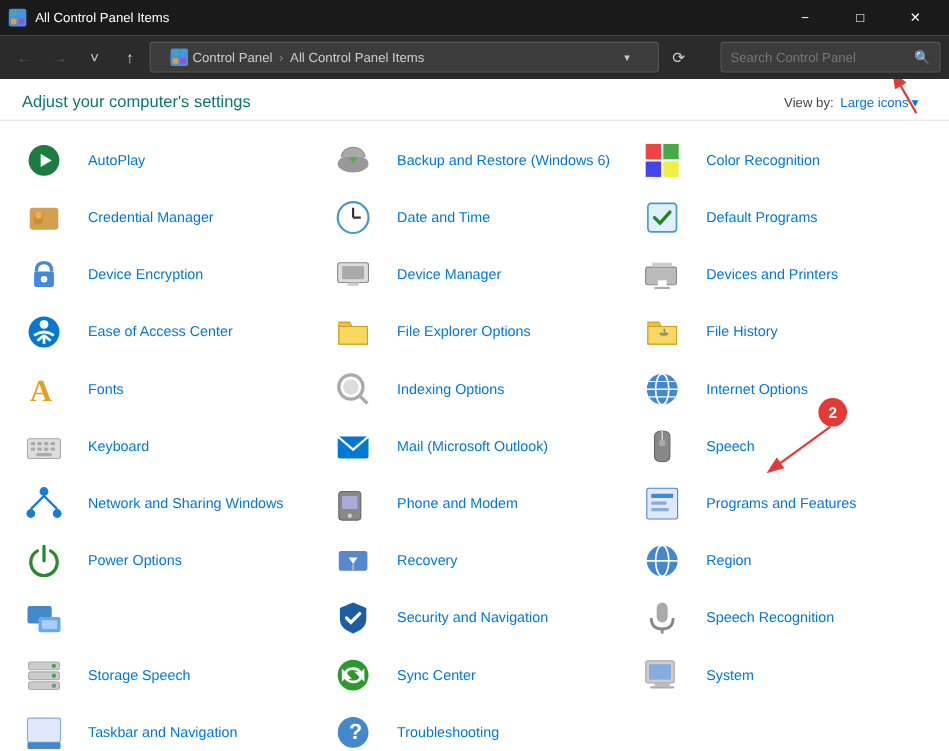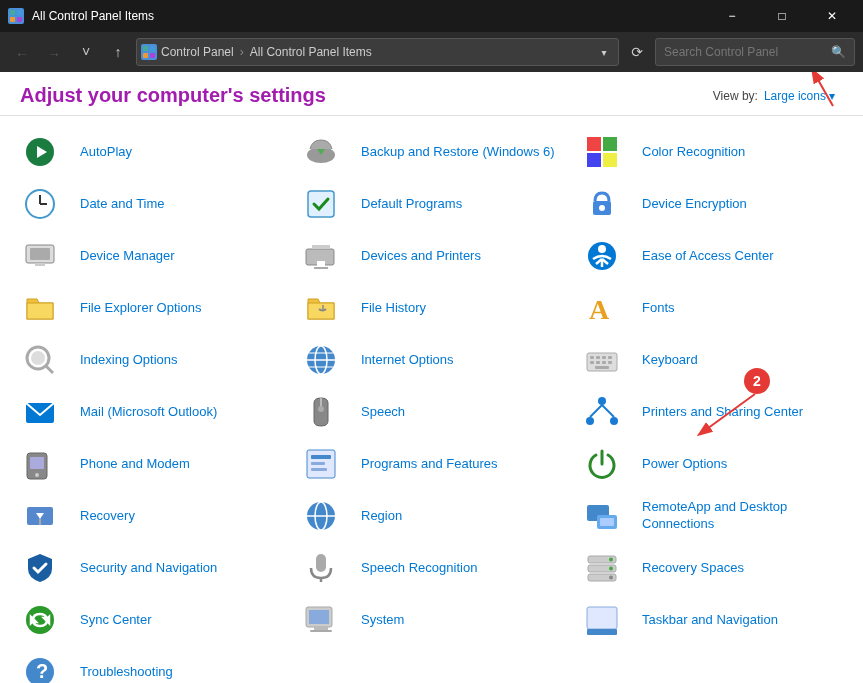--- a/index.html
+++ b/index.html
@@ -54,21 +54,21 @@
     }
     .nav-btn.disabled { color: #555; cursor: default; }
     .address-box {
       flex: 1;
       height: 28px;
       background: #3c3c3c;
       border: 1px solid #555;
       border-radius: 3px;
       display: flex;
       align-items: center;
-      padding: 0 4px;
+      padding: 0 18px;
       color: white;
       font-size: 12px;
       gap: 4px;
     }
     .address-icon {
       width: 16px; height: 16px;
       background: #4a90d9;
       border-radius: 2px;
       display: flex; align-items: center; justify-content: center;
       font-size: 9px; color: white; font-weight: bold; flex-shrink: 0;
@@ -90,20 +90,21 @@
     .search-box {
       width: 200px;
       height: 28px;
       background: #3c3c3c;
       border: 1px solid #555;
       border-radius: 3px;
       display: flex;
       align-items: center;
       padding: 0 8px;
       gap: 4px;
+      margin-left: 20px;
     }
     .search-input {
       background: transparent;
       border: none;
       color: #aaa;
       font-size: 12px;
       flex: 1;
       outline: none;
     }
     .search-icon { color: #888; font-size: 12px; }
@@ -117,23 +118,23 @@
 
     
     .content-header {
       display: flex;
       align-items: center;
       justify-content: space-between;
       padding: 12px 20px 8px 20px;
       border-bottom: 1px solid #e0e0e0;
     }
     .page-title {
-      color: #a21caf;
-      font-size: 20px;
-      font-weight: bold;
+      color: #0f766e;
+      font-size: 15px;
+      font-weight: normal;
     }
     .view-by {
       display: flex;
       align-items: center;
       gap: 6px;
       font-size: 12px;
       color: #444;
     }
     .view-by-label { color: #444; text-align: center; }
     .view-by-value {
@@ -282,20 +283,30 @@
               <rect x="18" y="2" width="14" height="14" fill="#4a4"></rect>
               <rect x="2" y="18" width="14" height="14" fill="#44e"></rect>
               <rect x="18" y="18" width="14" height="14" fill="#ee4"></rect>
             </svg>
           </div>
           <span class="item-label">Color Recognition</span>
         </div>
         <div class="control-item">
           <div class="item-icon">
             <svg width="34" height="34" viewBox="0 0 34 34">
+              <rect x="4" y="8" width="26" height="20" rx="3" fill="#d4a050"></rect>
+              <rect x="8" y="13" width="8" height="10" rx="1" fill="#c89030"></rect>
+              <circle cx="12" cy="15" r="3" fill="#e8b060"></circle>
+            </svg>
+          </div>
+          <span class="item-label">Credential Manager</span>
+        </div>
+        <div class="control-item">
+          <div class="item-icon">
+            <svg width="34" height="34" viewBox="0 0 34 34">
               <circle cx="17" cy="17" r="14" fill="white" stroke="#4499cc" stroke-width="2"></circle>
               <line x1="17" y1="17" x2="17" y2="8" stroke="#333" stroke-width="2"></line>
               <line x1="17" y1="17" x2="24" y2="17" stroke="#333" stroke-width="2"></line>
             </svg>
           </div>
           <span class="item-label">Date and Time</span>
         </div>
         <div class="control-item">
           <div class="item-icon">
             <svg width="34" height="34" viewBox="0 0 34 34">
@@ -438,21 +449,21 @@
         <div class="control-item">
           <div class="item-icon">
             <svg width="34" height="34" viewBox="0 0 34 34">
               <circle cx="17" cy="6" r="4" fill="#1a7bd4"></circle>
               <circle cx="5" cy="26" r="4" fill="#1a7bd4"></circle>
               <circle cx="29" cy="26" r="4" fill="#1a7bd4"></circle>
               <line x1="17" y1="10" x2="5" y2="22" stroke="#1a7bd4" stroke-width="2"></line>
               <line x1="17" y1="10" x2="29" y2="22" stroke="#1a7bd4" stroke-width="2"></line>
             </svg>
           </div>
-          <span class="item-label">Printers and Sharing Center</span>
+          <span class="item-label">Network and Sharing Windows</span>
         </div>
         <div class="control-item">
           <div class="item-icon">
             <svg width="34" height="34" viewBox="0 0 34 34">
               <rect x="4" y="6" width="20" height="26" rx="3" fill="#888" stroke="#666"></rect>
               <rect x="7" y="10" width="14" height="12" rx="1" fill="#aad"></rect>
               <circle cx="14" cy="28" r="2" fill="#ccc"></circle>
             </svg>
           </div>
           <span class="item-label">Phone and Modem</span>
@@ -498,21 +509,20 @@
           <span class="item-label">Region</span>
         </div>
         <div class="control-item">
           <div class="item-icon">
             <svg width="34" height="34" viewBox="0 0 34 34">
               <rect x="2" y="6" width="22" height="16" rx="2" fill="#4488cc"></rect>
               <rect x="12" y="16" width="20" height="14" rx="2" fill="#66aaee"></rect>
               <rect x="15" y="19" width="14" height="8" rx="1" fill="#aaccff"></rect>
             </svg>
           </div>
-          <span class="item-label">RemoteApp and Desktop Connections</span>
         </div>
         <div class="control-item">
           <div class="item-icon">
             <svg width="34" height="34" viewBox="0 0 34 34">
               <path d="M17 3 L29 8 L29 18 Q29 27 17 31 Q5 27 5 18 L5 8 Z" fill="#1a5da0"></path>
               <path d="M11 17 L15 21 L23 13" fill="none" stroke="white" stroke-width="3" stroke-linecap="round"></path>
             </svg>
           </div>
           <span class="item-label">Security and Navigation</span>
         </div>
@@ -530,21 +540,21 @@
           <div class="item-icon">
             <svg width="34" height="34" viewBox="0 0 34 34">
               <rect x="3" y="5" width="28" height="7" rx="2" fill="#ccc" stroke="#aaa"></rect>
               <rect x="3" y="14" width="28" height="7" rx="2" fill="#ccc" stroke="#aaa"></rect>
               <rect x="3" y="23" width="28" height="7" rx="2" fill="#ccc" stroke="#aaa"></rect>
               <circle cx="26" cy="8.5" r="2" fill="#4a4"></circle>
               <circle cx="26" cy="17.5" r="2" fill="#4a4"></circle>
               <circle cx="26" cy="26.5" r="2" fill="#888"></circle>
             </svg>
           </div>
-          <span class="item-label">Recovery Spaces</span>
+          <span class="item-label">Storage Speech</span>
         </div>
         <div class="control-item">
           <div class="item-icon">
             <svg width="34" height="34" viewBox="0 0 34 34">
               <circle cx="17" cy="17" r="14" fill="#2a9a2a"></circle>
               <path d="M10 17 Q10 11 17 11 Q22 11 24 15 L21 15 L26 20 L26 14 L23 17" fill="none" stroke="white" stroke-width="2.5"></path>
               <path d="M24 17 Q24 23 17 23 Q12 23 10 19 L13 19 L8 14 L8 20 L11 17" fill="none" stroke="white" stroke-width="2.5"></path>
             </svg>
           </div>
           <span class="item-label">Sync Center</span>

